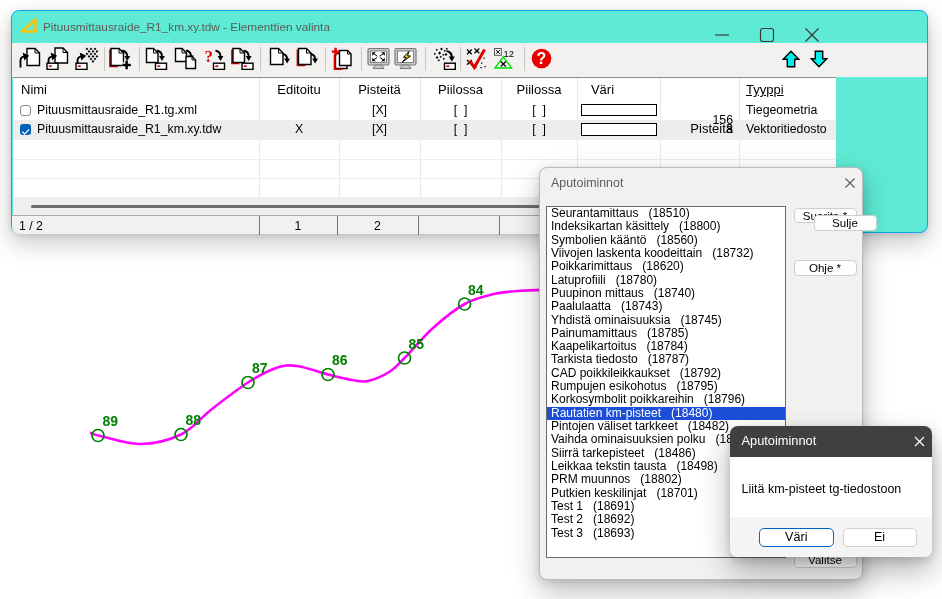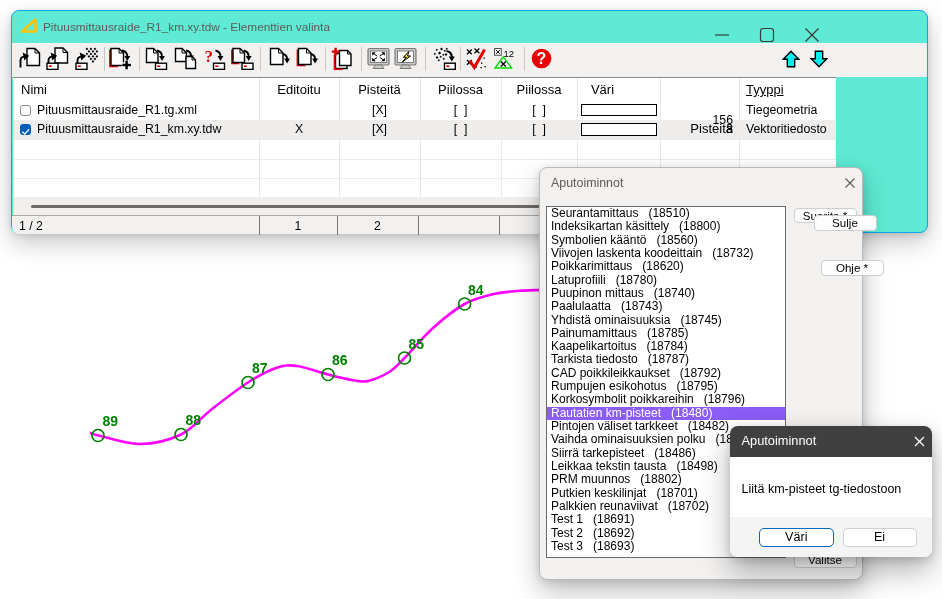--- a/index.html
+++ b/index.html
@@ -35,21 +35,21 @@
 .ssep { position:absolute; top:0px; width:1px; height:19px; background:#787776; }
 .scell { position:absolute; top:0; height:19px; line-height:20px; font-size:12.3px; color:#000; }
 
 #dlg1 { position:absolute; left:539px; top:167px; width:324px; height:413px;
   background:#f2f1f0; border:1px solid #bbbab9; border-radius:8px;
   box-shadow:0 12px 28px rgba(0,0,0,0.25), 0 2px 8px rgba(0,0,0,0.12); }
 #dlg1title { position:absolute; left:11px; top:8px; font-size:12.4px; color:#5d5b58; }
 #listbox { position:absolute; left:6px; top:38px; width:240px; height:352px;
   background:#fff; border:1px solid #6b6a69; overflow:hidden; }
 .li { height:13.32px; line-height:13.6px; font-size:12px; padding-left:4px; white-space:nowrap; color:#000; }
-.lisel { background:#8b5cf6; color:#fff; }
+.lisel { background:#1d4ed8; color:#fff; }
 .btn1 { position:absolute; left:253.5px; width:63px; height:15.5px; background:#fdfdfd;
   border:1px solid #d0cfce; border-radius:4px; text-align:center;
   font-size:11.6px; line-height:14.5px; color:#000; }
 
 #dlg2 { position:absolute; left:730px; top:426px; width:202px; height:131px;
   border-radius:8px; background:#fff;
   box-shadow:0 14px 30px rgba(0,0,0,0.3), 0 3px 8px rgba(0,0,0,0.15); }
 #dlg2tb { position:absolute; left:0; top:0; width:100%; height:31px; background:#404040;
   border-radius:8px 8px 0 0; }
 #dlg2tb span { position:absolute; left:11.5px; top:7px; font-size:12.8px; color:#fff; }
@@ -345,28 +345,27 @@
     <div class="li">CAD poikkileikkaukset&nbsp;&nbsp; (18792)</div>
     <div class="li">Rumpujen esikohotus&nbsp;&nbsp; (18795)</div>
     <div class="li">Korkosymbolit poikkareihin&nbsp;&nbsp; (18796)</div>
     <div class="li lisel">Rautatien km-pisteet&nbsp;&nbsp; (18480)</div>
     <div class="li">Pintojen väliset tarkkeet&nbsp;&nbsp; (18482)</div>
     <div class="li">Vaihda ominaisuuksien polku&nbsp;&nbsp; (18484)</div>
     <div class="li">Siirrä tarkepisteet&nbsp;&nbsp; (18486)</div>
     <div class="li">Leikkaa tekstin tausta&nbsp;&nbsp; (18498)</div>
     <div class="li">PRM muunnos&nbsp;&nbsp; (18802)</div>
     <div class="li">Putkien keskilinjat&nbsp;&nbsp; (18701)</div>
-    <div class="li">Palkkien reunaviivat&nbsp;&nbsp; (18702)</div>
     <div class="li">Test 1&nbsp;&nbsp; (18691)</div>
     <div class="li">Test 2&nbsp;&nbsp; (18692)</div>
     <div class="li">Test 3&nbsp;&nbsp; (18693)</div>
   </div>
   <div class="btn1" style="top:39.5px;">Suorita *</div>
   <div class="btn1" style="top:47px;margin-left:20px;">Sulje</div>
-  <div class="btn1" style="top:92px;margin-left:27px;">Ohje *</div>
+  <div class="btn1" style="top:92px;">Ohje *</div>
   <div class="btn1" style="top:384px;">Valitse</div>
 </div>
 
 <div id="dlg2">
   <div id="dlg2tb">
       <span>Aputoiminnot</span>
     <svg class="abs" style="left:184px;top:9.5px;" width="11" height="11" viewBox="0 0 11 11">
       <path d="M1 1 L10 10 M10 1 L1 10" stroke="#fff" stroke-width="1.2" fill="none"></path>
     </svg>
   </div>

